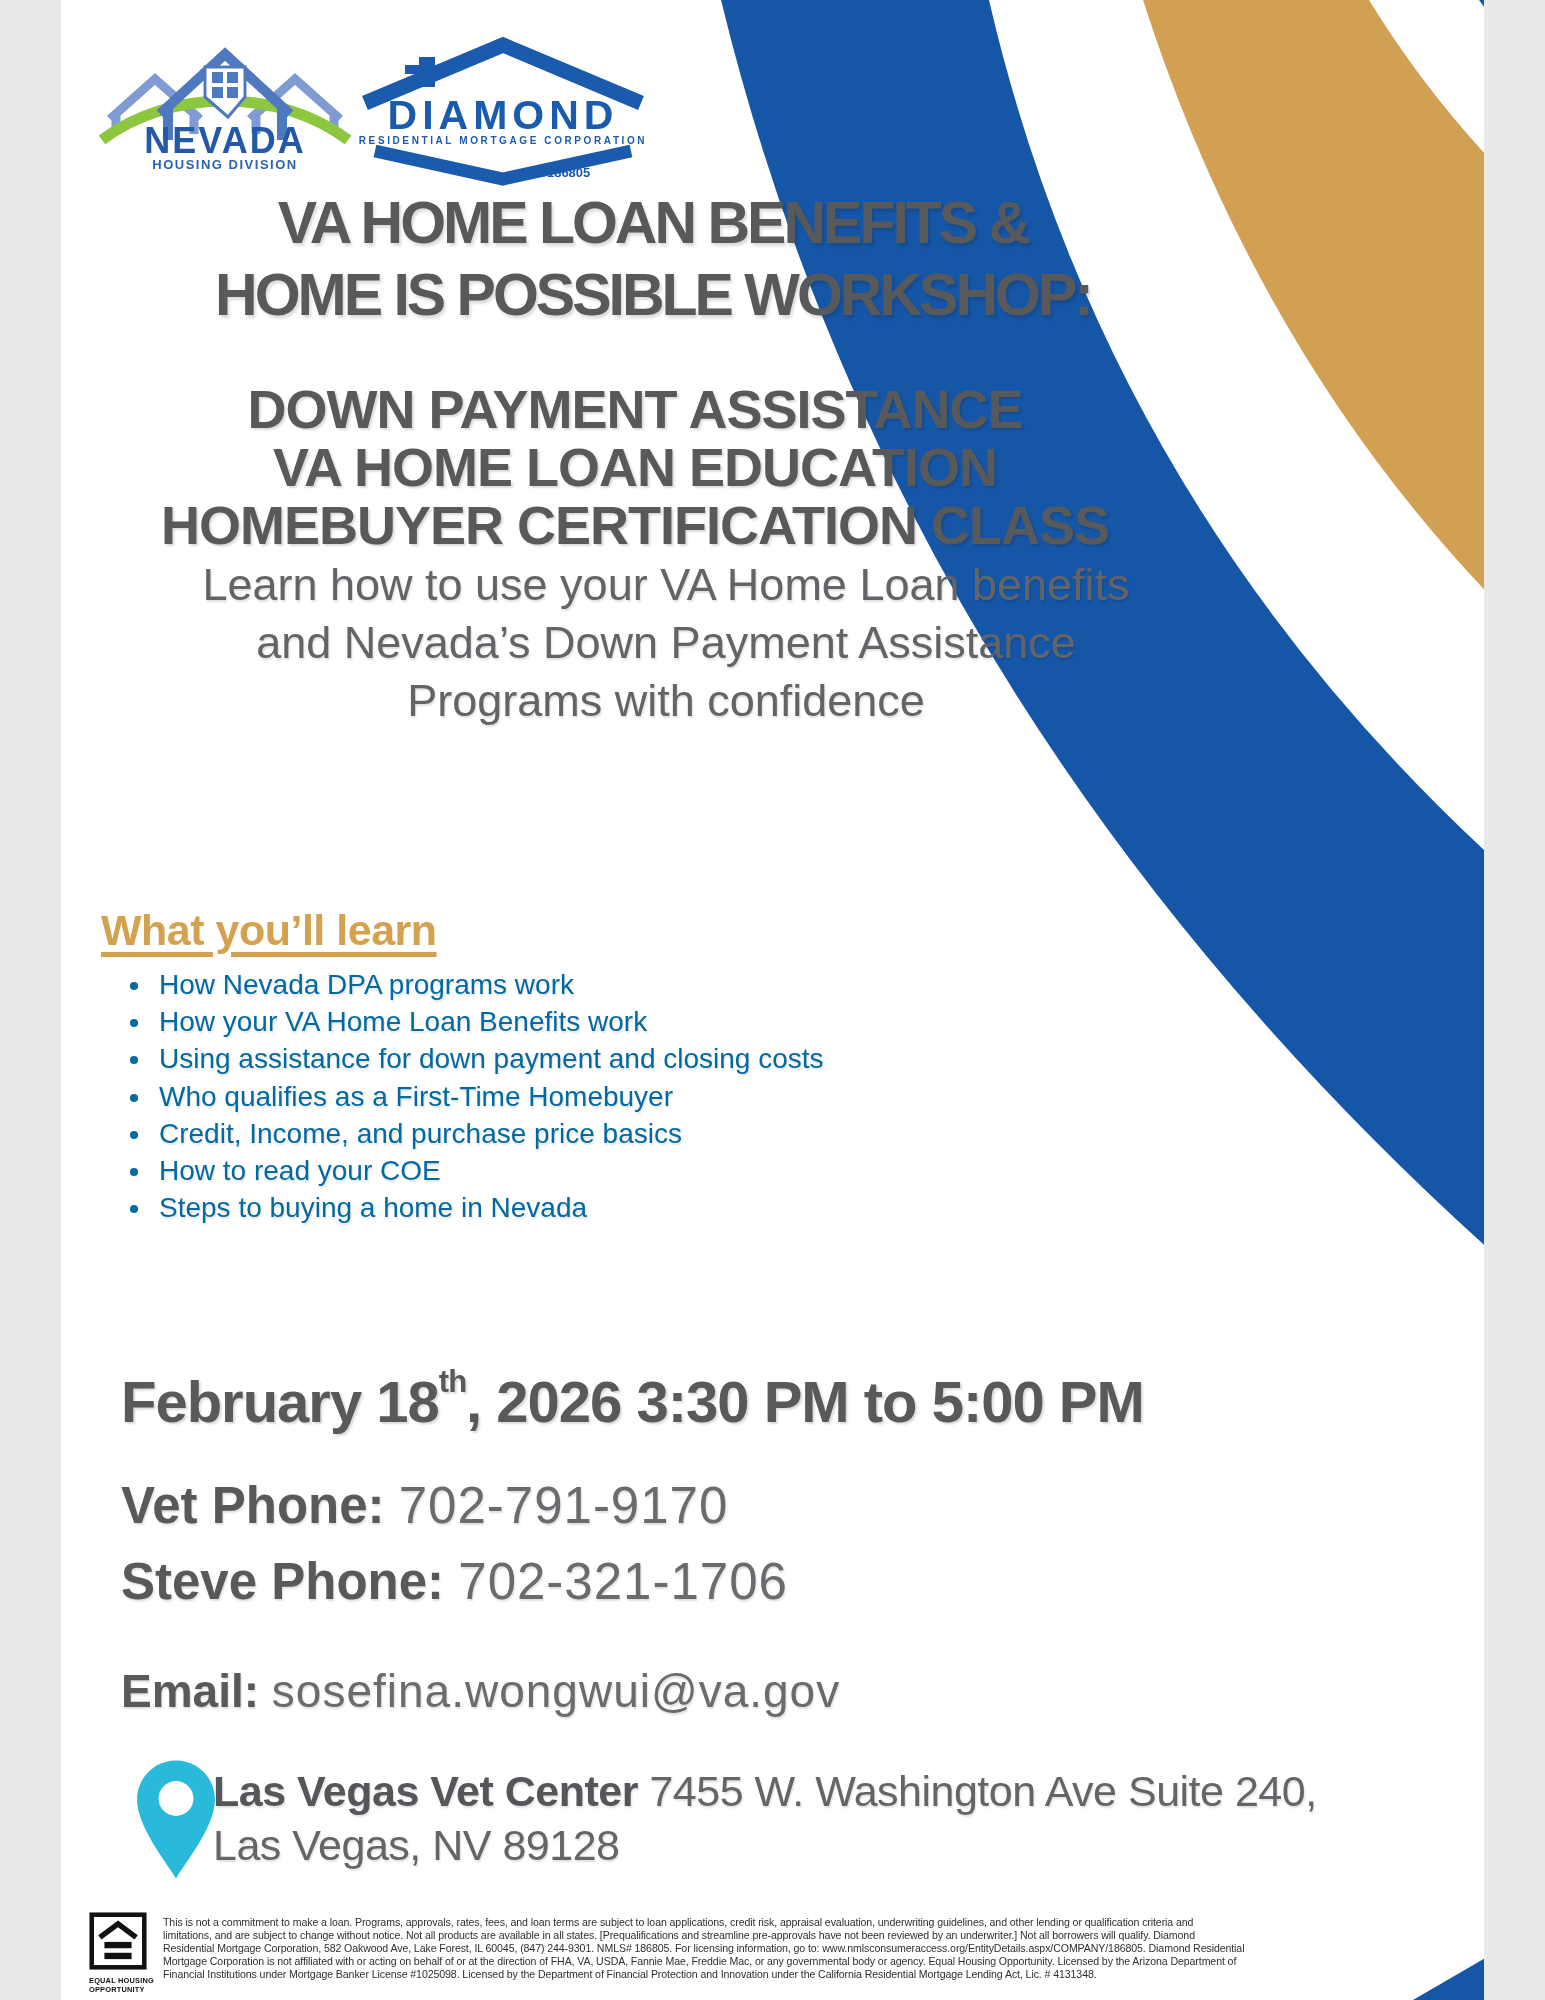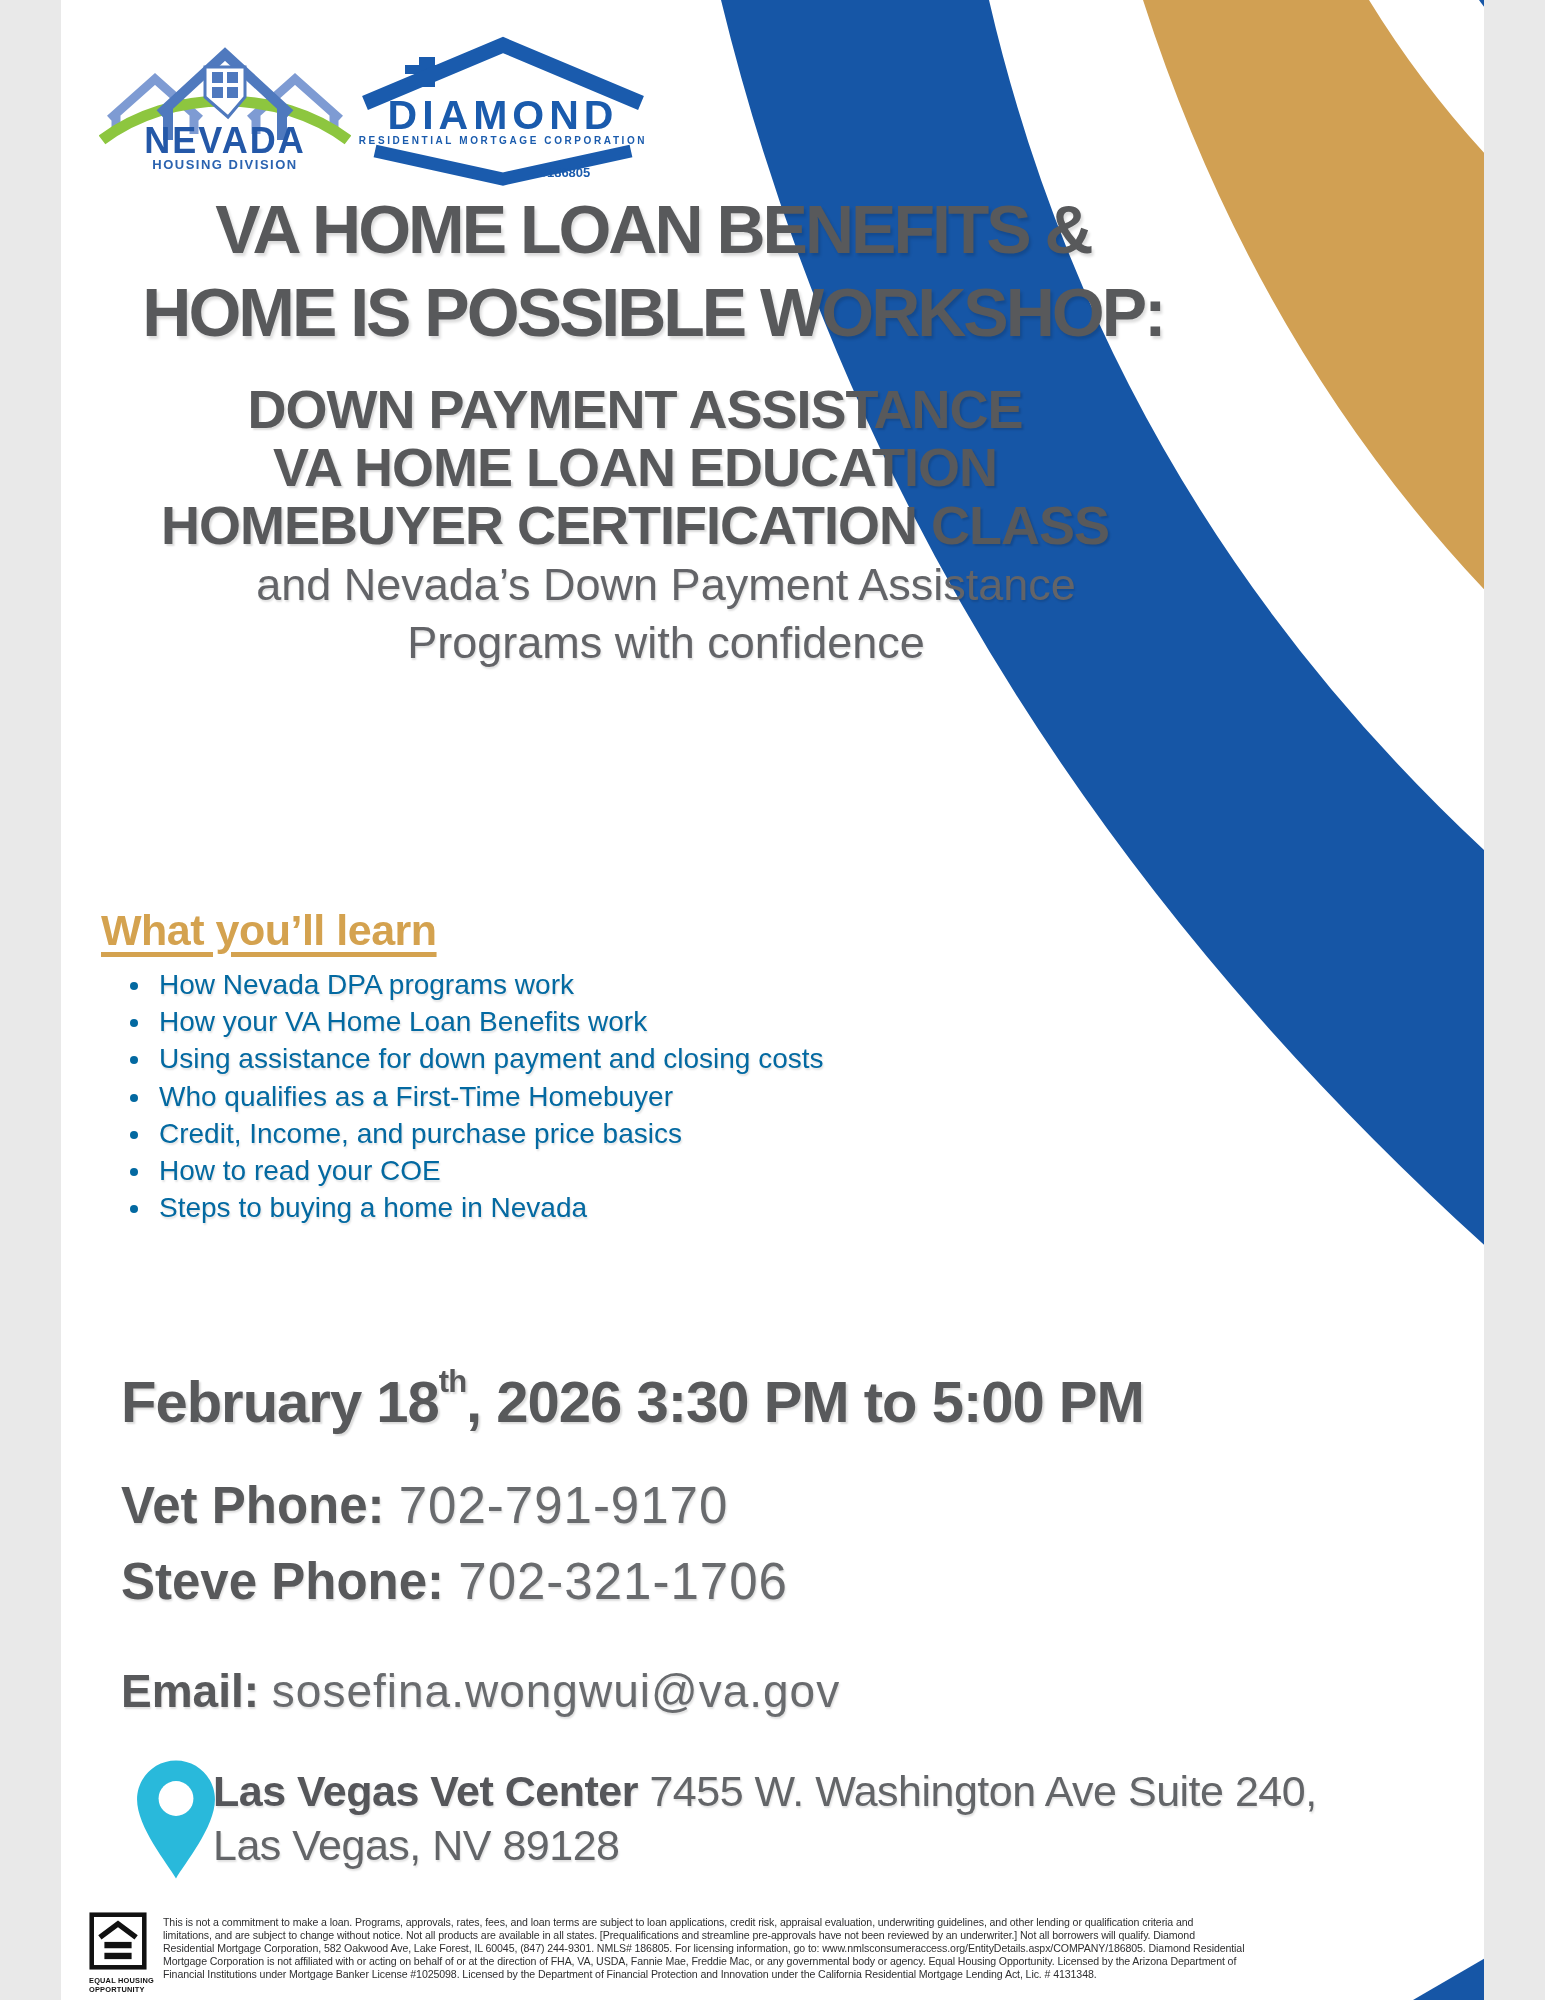--- a/index.html
+++ b/index.html
@@ -11,21 +11,21 @@
     font-family:"Liberation Sans", sans-serif;
     margin:0 auto;
   }
   .deco{position:absolute;inset:0;z-index:0;pointer-events:none;}
   .content{position:absolute;inset:0;z-index:1;}
 
   .logo-nevada{position:absolute;left:38px;top:22px;width:252px;height:150px;}
   .logo-diamond{position:absolute;left:292px;top:36px;width:300px;height:152px;}
 
   .titles{position:absolute;left:0;top:188px;width:1148px;text-align:center;color:#58595B;}
-  .title-line{font-size:68px;font-weight:800;letter-spacing:-3px;line-height:1.22;
+  .title-line{font-size:59px;font-weight:800;letter-spacing:-3px;line-height:1.22;
               text-shadow:2px 3px 3px rgba(0,0,0,0.14);white-space:nowrap;padding-left:36px;}
   .subtitles{position:absolute;left:0;top:372px;width:1148px;text-align:center;color:#58595B;margin-top:9px;}
   .subtitle-line{font-size:54px;font-weight:800;letter-spacing:-1px;line-height:1.07;
                  text-shadow:2px 2px 2px rgba(0,0,0,0.14);white-space:nowrap;}
 
   .intro{position:absolute;left:0;top:556px;width:1210px;text-align:center;
          font-size:45px;color:#636468;line-height:1.29;
          text-shadow:1px 2px 2px rgba(0,0,0,0.13);}
 
   .learn-heading{position:absolute;left:40px;top:906px;
@@ -102,20 +102,21 @@
       <div class="title-line">VA HOME LOAN BENEFITS &amp;</div>
       <div class="title-line">HOME IS POSSIBLE WORKSHOP:</div>
     </div>
     <div class="subtitles">
       <div class="subtitle-line">DOWN PAYMENT ASSISTANCE</div>
       <div class="subtitle-line">VA HOME LOAN EDUCATION</div>
       <div class="subtitle-line">HOMEBUYER CERTIFICATION CLASS</div>
     </div>
 
     <div class="intro">
+      <div>Learn how to use your VA Home Loan benefits</div>
       <div>and Nevada’s Down Payment Assistance</div>
       <div>Programs with confidence</div>
     </div>
 
     <div class="learn-heading">What you’ll learn</div>
     <ul class="bullets">
       <li>How Nevada DPA programs work</li>
       <li>How your VA Home Loan Benefits work</li>
       <li>Using assistance for down payment and closing costs</li>
       <li>Who qualifies as a First-Time Homebuyer</li>

